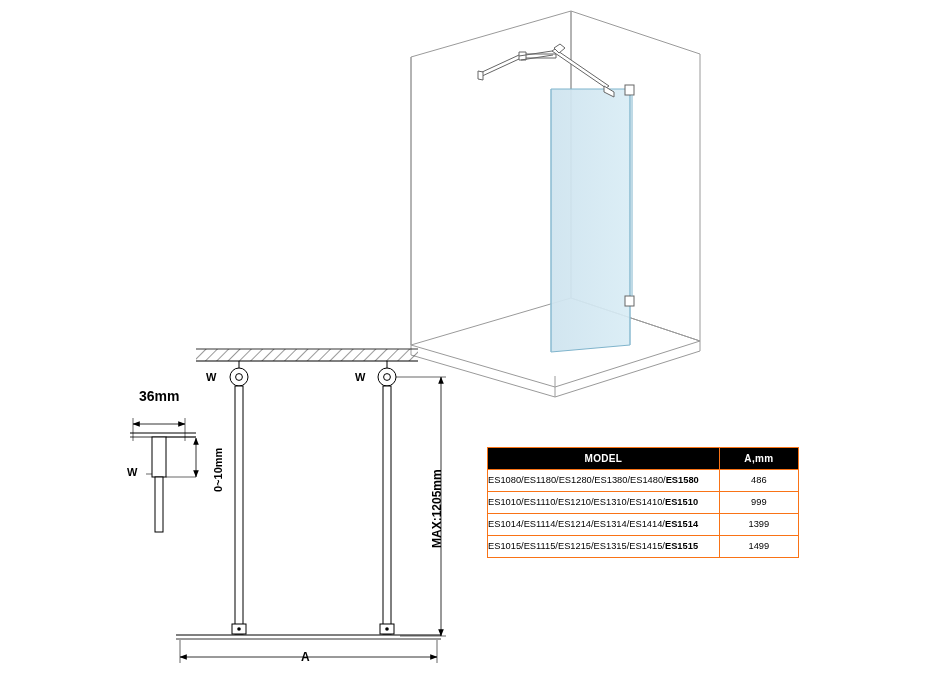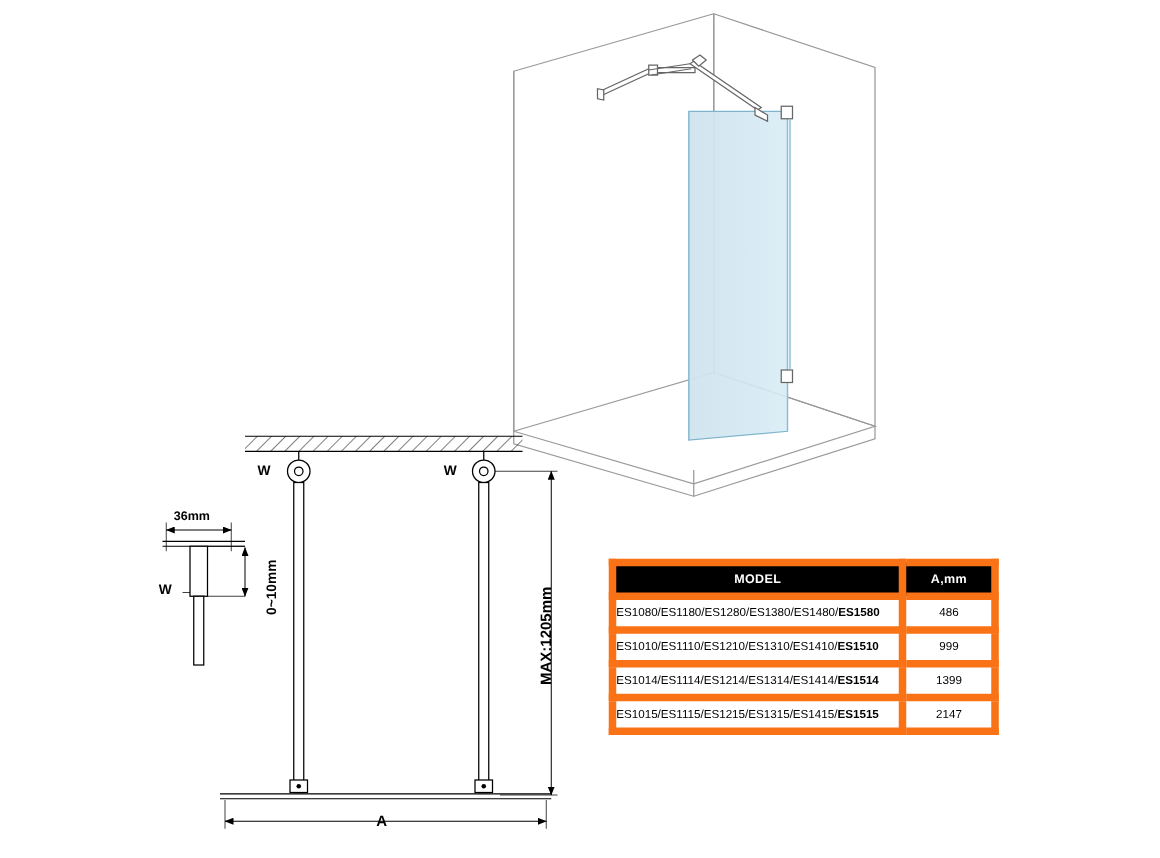--- a/index.html
+++ b/index.html
@@ -15,21 +15,21 @@
   .svgwrap{position:absolute;left:0;top:0;width:928px;height:686px;}
   
   .model-table{
     position:absolute;
     left:487px;top:447px;
     width:312px;
     border-collapse:collapse;
     font-size:9.5px;
   }
   .model-table th, .model-table td{
-    border:6px solid #f97316;
+    border:1px solid #f97316;
     padding:0;
     height:21px;
     line-height:21px;
   }
   .model-table thead th{
     background:#000;
     color:#fff;
     font-weight:bold;
     font-size:10px;
     letter-spacing:.3px;
@@ -158,21 +158,21 @@
       <line x1="196" y1="438" x2="196" y2="477" stroke="#000" stroke-width="0.8" marker-start="url(#arrHs)" marker-end="url(#arrH)"></line>
 
       <line x1="146" y1="474" x2="152" y2="474" stroke="#000" stroke-width="0.6"></line>
     </g>
   </svg>
 
   <div class="lbl lbl-bold" style="left:206px;top:371px;">W</div>
   <div class="lbl lbl-bold" style="left:355px;top:371px;">W</div>
   <div class="lbl lbl-bold" style="left:127px;top:466px;">W</div>
 
-  <div class="lbl lbl-bold" style="left:139px;top:408px;font-size:10px;">36mm</div>
+  <div class="lbl lbl-bold" style="left:139px;top:388px;font-size:14px;">36mm</div>
 
   <div class="lbl lbl-bold rot" style="left:212px;top:492px;transform:rotate(-90deg);font-size:11px;white-space:nowrap;">0~10mm</div>
 
   <div class="lbl lbl-bold rot" style="left:430px;top:548px;transform:rotate(-90deg);font-size:12px;white-space:nowrap;">MAX:1205mm</div>
 
   <div class="lbl lbl-bold" style="left:301px;top:650px;font-size:12px;">A</div>
 
   <table class="model-table">
     <thead>
       <tr>
@@ -188,18 +188,18 @@
         <tr>
           <td class="td-model"><span>ES1010/ES1110/ES1210/ES1310/ES1410/</span><span class="bold-tail">ES1510</span></td>
           <td class="td-a">999</td>
         </tr>
         <tr>
           <td class="td-model"><span>ES1014/ES1114/ES1214/ES1314/ES1414/</span><span class="bold-tail">ES1514</span></td>
           <td class="td-a">1399</td>
         </tr>
         <tr>
           <td class="td-model"><span>ES1015/ES1115/ES1215/ES1315/ES1415/</span><span class="bold-tail">ES1515</span></td>
-          <td class="td-a">2147</td>
+          <td class="td-a">1499</td>
         </tr>
       </tbody>
   </table>
 
 </div>
 
 </body></html>

